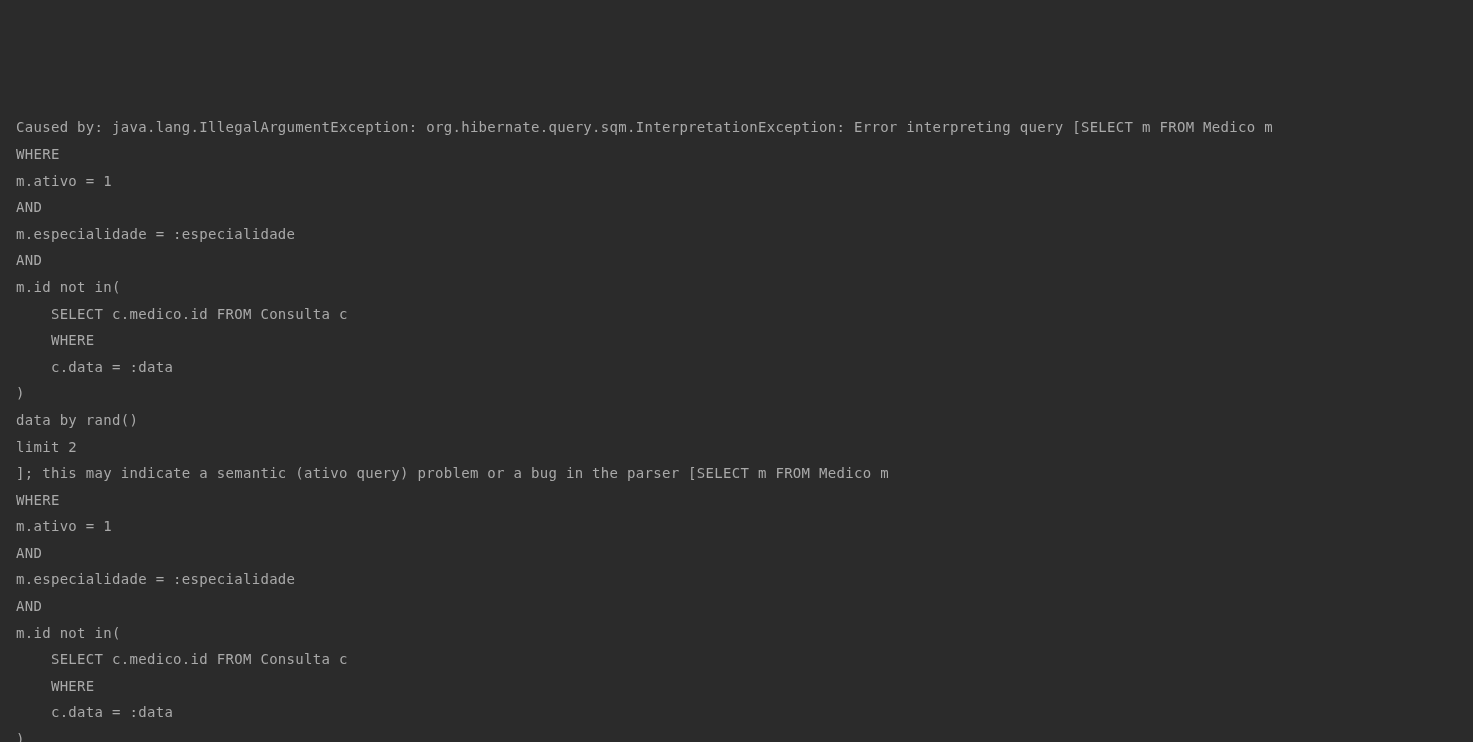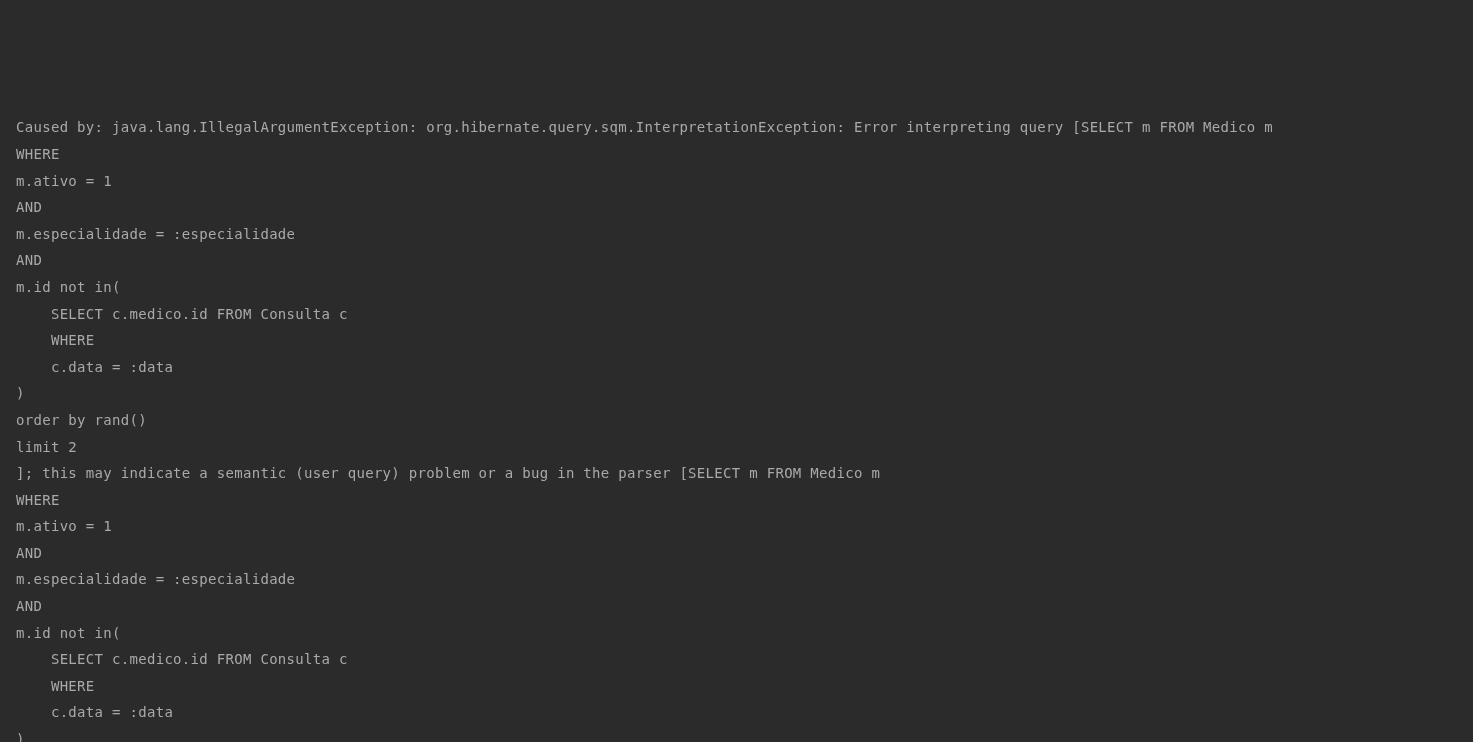--- a/index.html
+++ b/index.html
@@ -33,23 +33,23 @@
 <span>WHERE</span>
 <span>m.ativo = 1</span>
 <span>AND</span>
 <span>m.especialidade = :especialidade</span>
 <span>AND</span>
 <span>m.id not in(</span>
 <span>    SELECT c.medico.id FROM Consulta c</span>
 <span>    WHERE</span>
 <span>    c.data = :data</span>
 <span>)</span>
-<span>order by rand()</span>
+<span>data by rand()</span>
 <span>limit 2</span>
-<span>]; this may indicate a semantic (user query) problem or a bug in the parser [SELECT m FROM Medico m</span>
+<span>]; this may indicate a semantic (ativo query) problem or a bug in the parser [SELECT m FROM Medico m</span>
 <span>WHERE</span>
 <span>m.ativo = 1</span>
 <span>AND</span>
 <span>m.especialidade = :especialidade</span>
 <span>AND</span>
 <span>m.id not in(</span>
 <span>    SELECT c.medico.id FROM Consulta c</span>
 <span>    WHERE</span>
 <span>    c.data = :data</span>
 <span>)</span>

